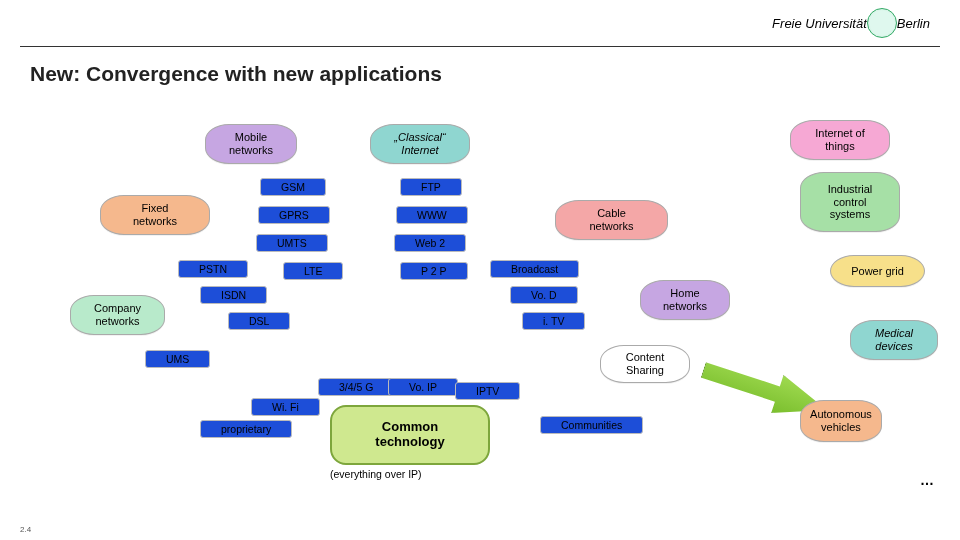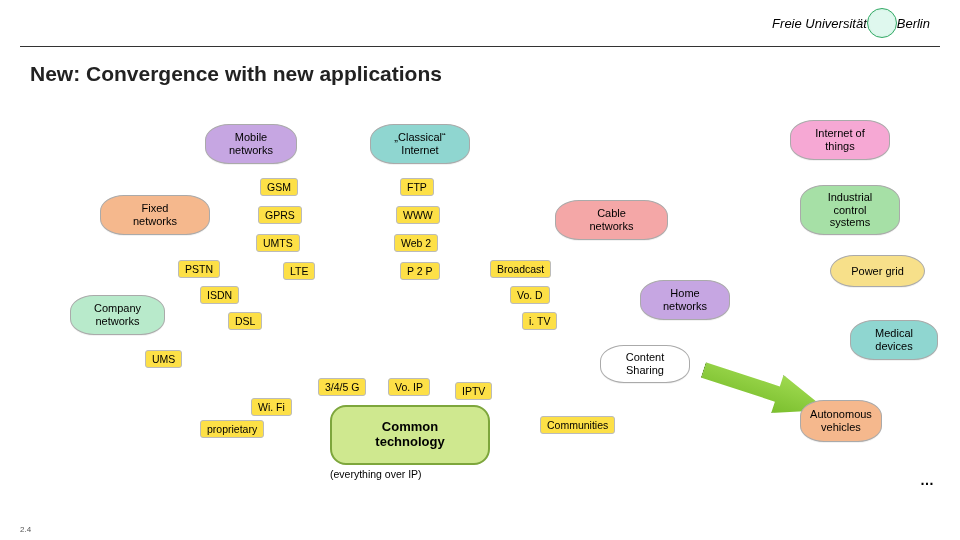--- a/index.html
+++ b/index.html
@@ -54,35 +54,35 @@
     font-size: 11px;
     line-height: 1.15;
     border: 1px solid #aaa;
     padding: 4px 8px;
   }
   .cloud {
     border-radius: 24px / 16px;
     box-shadow: 0 1px 0 rgba(0,0,0,.05);
   }
   .chip {
-    background: #fde047;
+    background: #1d4ed8;
     border-color: #bbb;
     border-radius: 3px;
-    padding: 2px 6px;
+    padding: 2px 20px;
     font-size: 10.5px;
   }
   .bigbox {
     border-radius: 16px;
     font-size: 13px;
     font-weight: bold;
     flex-direction: column;
   }
   
   .c-violet { background: #c6a6e2; }
-  .c-teal   { background: #8fd6d0; }
+  .c-teal   { background: #8fd6d0; font-style: italic; }
   .c-orange { background: #f5b88d; }
   .c-red    { background: #f4a7a7; }
   .c-pink   { background: #f6a8d4; }
   .c-green1 { background: #a6e0a6; }
   .c-yellow { background: #f7e08a; }
   .c-mint   { background: #b8eacb; }
   .c-lime   { background: #cfe88f; border: 2px solid #7da63c; }
   
   .footer {
     position: absolute;
@@ -120,21 +120,21 @@
 <div class="header-rule"></div>
 
 <div class="title">New: Convergence with new applications</div>
 
 <div class="cloud c-violet" style="left:205px;top:124px;width:92px;height:40px">Mobile<br>networks</div>
 <div class="cloud c-teal" style="left:370px;top:124px;width:100px;height:40px">„Classical“<br>Internet</div>
 <div class="cloud c-pink" style="left:790px;top:120px;width:100px;height:40px">Internet of<br>things</div>
 
 <div class="cloud c-orange" style="left:100px;top:195px;width:110px;height:40px">Fixed<br>networks</div>
 <div class="cloud c-red" style="left:555px;top:200px;width:113px;height:40px">Cable<br>networks</div>
-<div class="cloud c-green1" style="left:800px;top:185px;width:100px;height:50px">Industrial<br>control<br>systems</div>
+<div class="cloud c-green1" style="left:800px;top:172px;width:100px;height:60px">Industrial<br>control<br>systems</div>
 
 <div class="chip" style="left:260px;top:178px">GSM</div>
 <div class="chip" style="left:258px;top:206px">GPRS</div>
 <div class="chip" style="left:256px;top:234px">UMTS</div>
 <div class="chip" style="left:283px;top:262px">LTE</div>
 
 <div class="chip" style="left:400px;top:178px">FTP</div>
 <div class="chip" style="left:396px;top:206px">WWW</div>
 <div class="chip" style="left:394px;top:234px">Web 2</div>
 <div class="chip" style="left:400px;top:262px">P 2 P</div>

